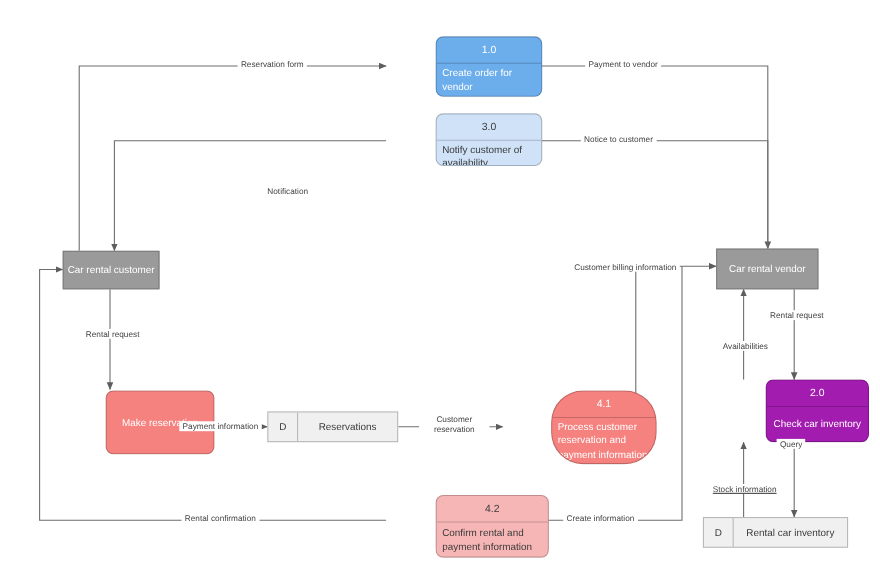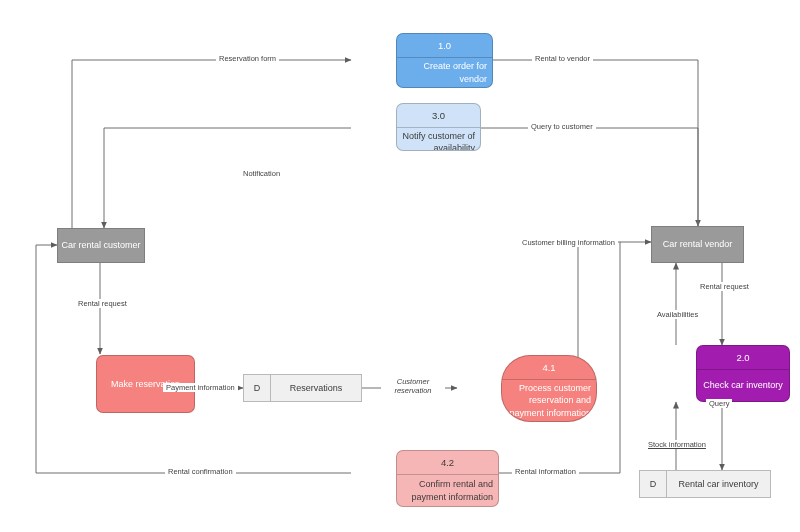--- a/index.html
+++ b/index.html
@@ -5,34 +5,34 @@
   html,body{margin:0;padding:0;background:#ffffff;}
   body{width:800px;height:532px;font-family:"Liberation Sans",sans-serif;}
   #canvas{position:relative;width:800px;height:532px;overflow:hidden;background:#fff;}
   svg.edges{position:absolute;left:0;top:0;width:800px;height:532px;}
   .node{position:absolute;box-sizing:border-box;border-radius:7px;
         border:1px solid rgba(0,0,0,.22);overflow:hidden;
         display:flex;flex-direction:column;margin-left:44px;}
   .node .num{height:23px;line-height:23px;text-align:center;font-size:9.5px;
              color:#ffffff;border-bottom:1px solid rgba(0,0,0,.20);}
   .node .body{flex:1;display:flex;align-items:center;justify-content:center;
-              text-align:right;font-size:9px;color:#ffffff;line-height:1.35;padding:2px 5px;}
+              text-align:left;font-size:9px;color:#ffffff;line-height:1.35;padding:2px 5px;}
   .node.dark .num,.node.dark .body{color:#ffffff;}
   .node.light .num,.node.light .body{color:#3b3b3b;}
   .entity{position:absolute;box-sizing:border-box;background:#9a9a9a;
           border:1px solid #7e7e7e;display:flex;align-items:center;
           justify-content:center;text-align:center;font-size:9px;color:#ffffff;line-height:1.35;}
   .store{position:absolute;box-sizing:border-box;background:#f0f0f0;
          border:1px solid #b9b9b9;display:flex;align-items:stretch;font-size:9px;color:#3b3b3b;}
   .store .tag{width:26px;display:flex;align-items:center;justify-content:center;
               border-right:1px solid #b9b9b9;}
   .store .nm{flex:1;display:flex;align-items:center;justify-content:center;text-align:right;}
   .elabel{position:absolute;font-size:7.5px;color:#444;background:#fff;
           padding:0 3px;white-space:nowrap;text-align:center;line-height:1.25;}
-  .elabel.wrap{white-space:normal;font-style:italic;}
+  .elabel.wrap{white-space:normal;}
 </style>
 </head>
 <body>
 
 <div id="canvas">
 
   <svg class="edges" viewBox="0 0 800 532">
     <defs>
       <marker id="ah" markerWidth="8" markerHeight="8" refX="6.5" refY="3" orient="auto" markerUnits="userSpaceOnUse">
         <path d="M0,0 L7,3 L0,6 z" fill="#5d5d5d"></path>
@@ -68,21 +68,21 @@
 
       <path d="M351,473 L36,473 L36,245 L57,245" marker-end="url(#ah)"></path>
     </g>
   </svg>
 
   <div class="node dark" style="left:352px;top:33px;width:97px;height:55px;background:#6CADEB;">
     <div class="num">1.0</div>
     <div class="body">Create order for vendor</div>
   </div>
 
-  <div class="node light" style="left:352px;top:103px;width:85px;height:48px;background:#CFE2F7;">
+  <div class="node light" style="left:352px;top:103px;width:97px;height:48px;background:#CFE2F7;">
     <div class="num">3.0</div>
     <div class="body">Notify customer of availability</div>
   </div>
 
   <div class="node dark" style="left:52px;top:355px;width:99px;height:58px;background:#F5827F;">
     <div class="body">Make reservation</div>
   </div>
 
   <div class="node dark" style="left:457px;top:355px;width:96px;height:67px;background:#F5827F;border-radius:29px;">
     <div class="num">4.1</div>
@@ -111,27 +111,27 @@
     <div class="tag">D</div>
     <div class="nm">Reservations</div>
   </div>
 
   <div class="store" style="left:639px;top:470px;width:132px;height:28px;">
     <div class="tag">D</div>
     <div class="nm">Rental car inventory</div>
   </div>
 
   <div class="elabel" style="left:216px;top:54px;">Reservation form</div>
-  <div class="elabel" style="left:532px;top:54px;">Rental to vendor</div>
+  <div class="elabel" style="left:532px;top:54px;">Payment to vendor</div>
   <div class="elabel" style="left:240px;top:122px;margin-top:47px;">Notification</div>
-  <div class="elabel" style="left:528px;top:122px;">Query to customer</div>
+  <div class="elabel" style="left:528px;top:122px;">Notice to customer</div>
   <div class="elabel" style="left:75px;top:299px;">Rental request</div>
   <div class="elabel" style="left:163px;top:383px;">Payment information</div>
   <div class="elabel wrap" style="left:381px;top:377px;width:58px;">Customer reservation</div>
   <div class="elabel" style="left:519px;top:238px;">Customer billing information</div>
   <div class="elabel" style="left:697px;top:282px;">Rental request</div>
   <div class="elabel" style="left:654px;top:310px;">Availabilities</div>
   <div class="elabel" style="left:706px;top:399px;">Query</div>
   <div class="elabel" style="left:645px;top:440px;text-decoration:underline;">Stock information</div>
-  <div class="elabel" style="left:512px;top:467px;">Rental information</div>
+  <div class="elabel" style="left:512px;top:467px;">Create information</div>
   <div class="elabel" style="left:165px;top:467px;">Rental confirmation</div>
 
 </div>
 
 </body></html>

